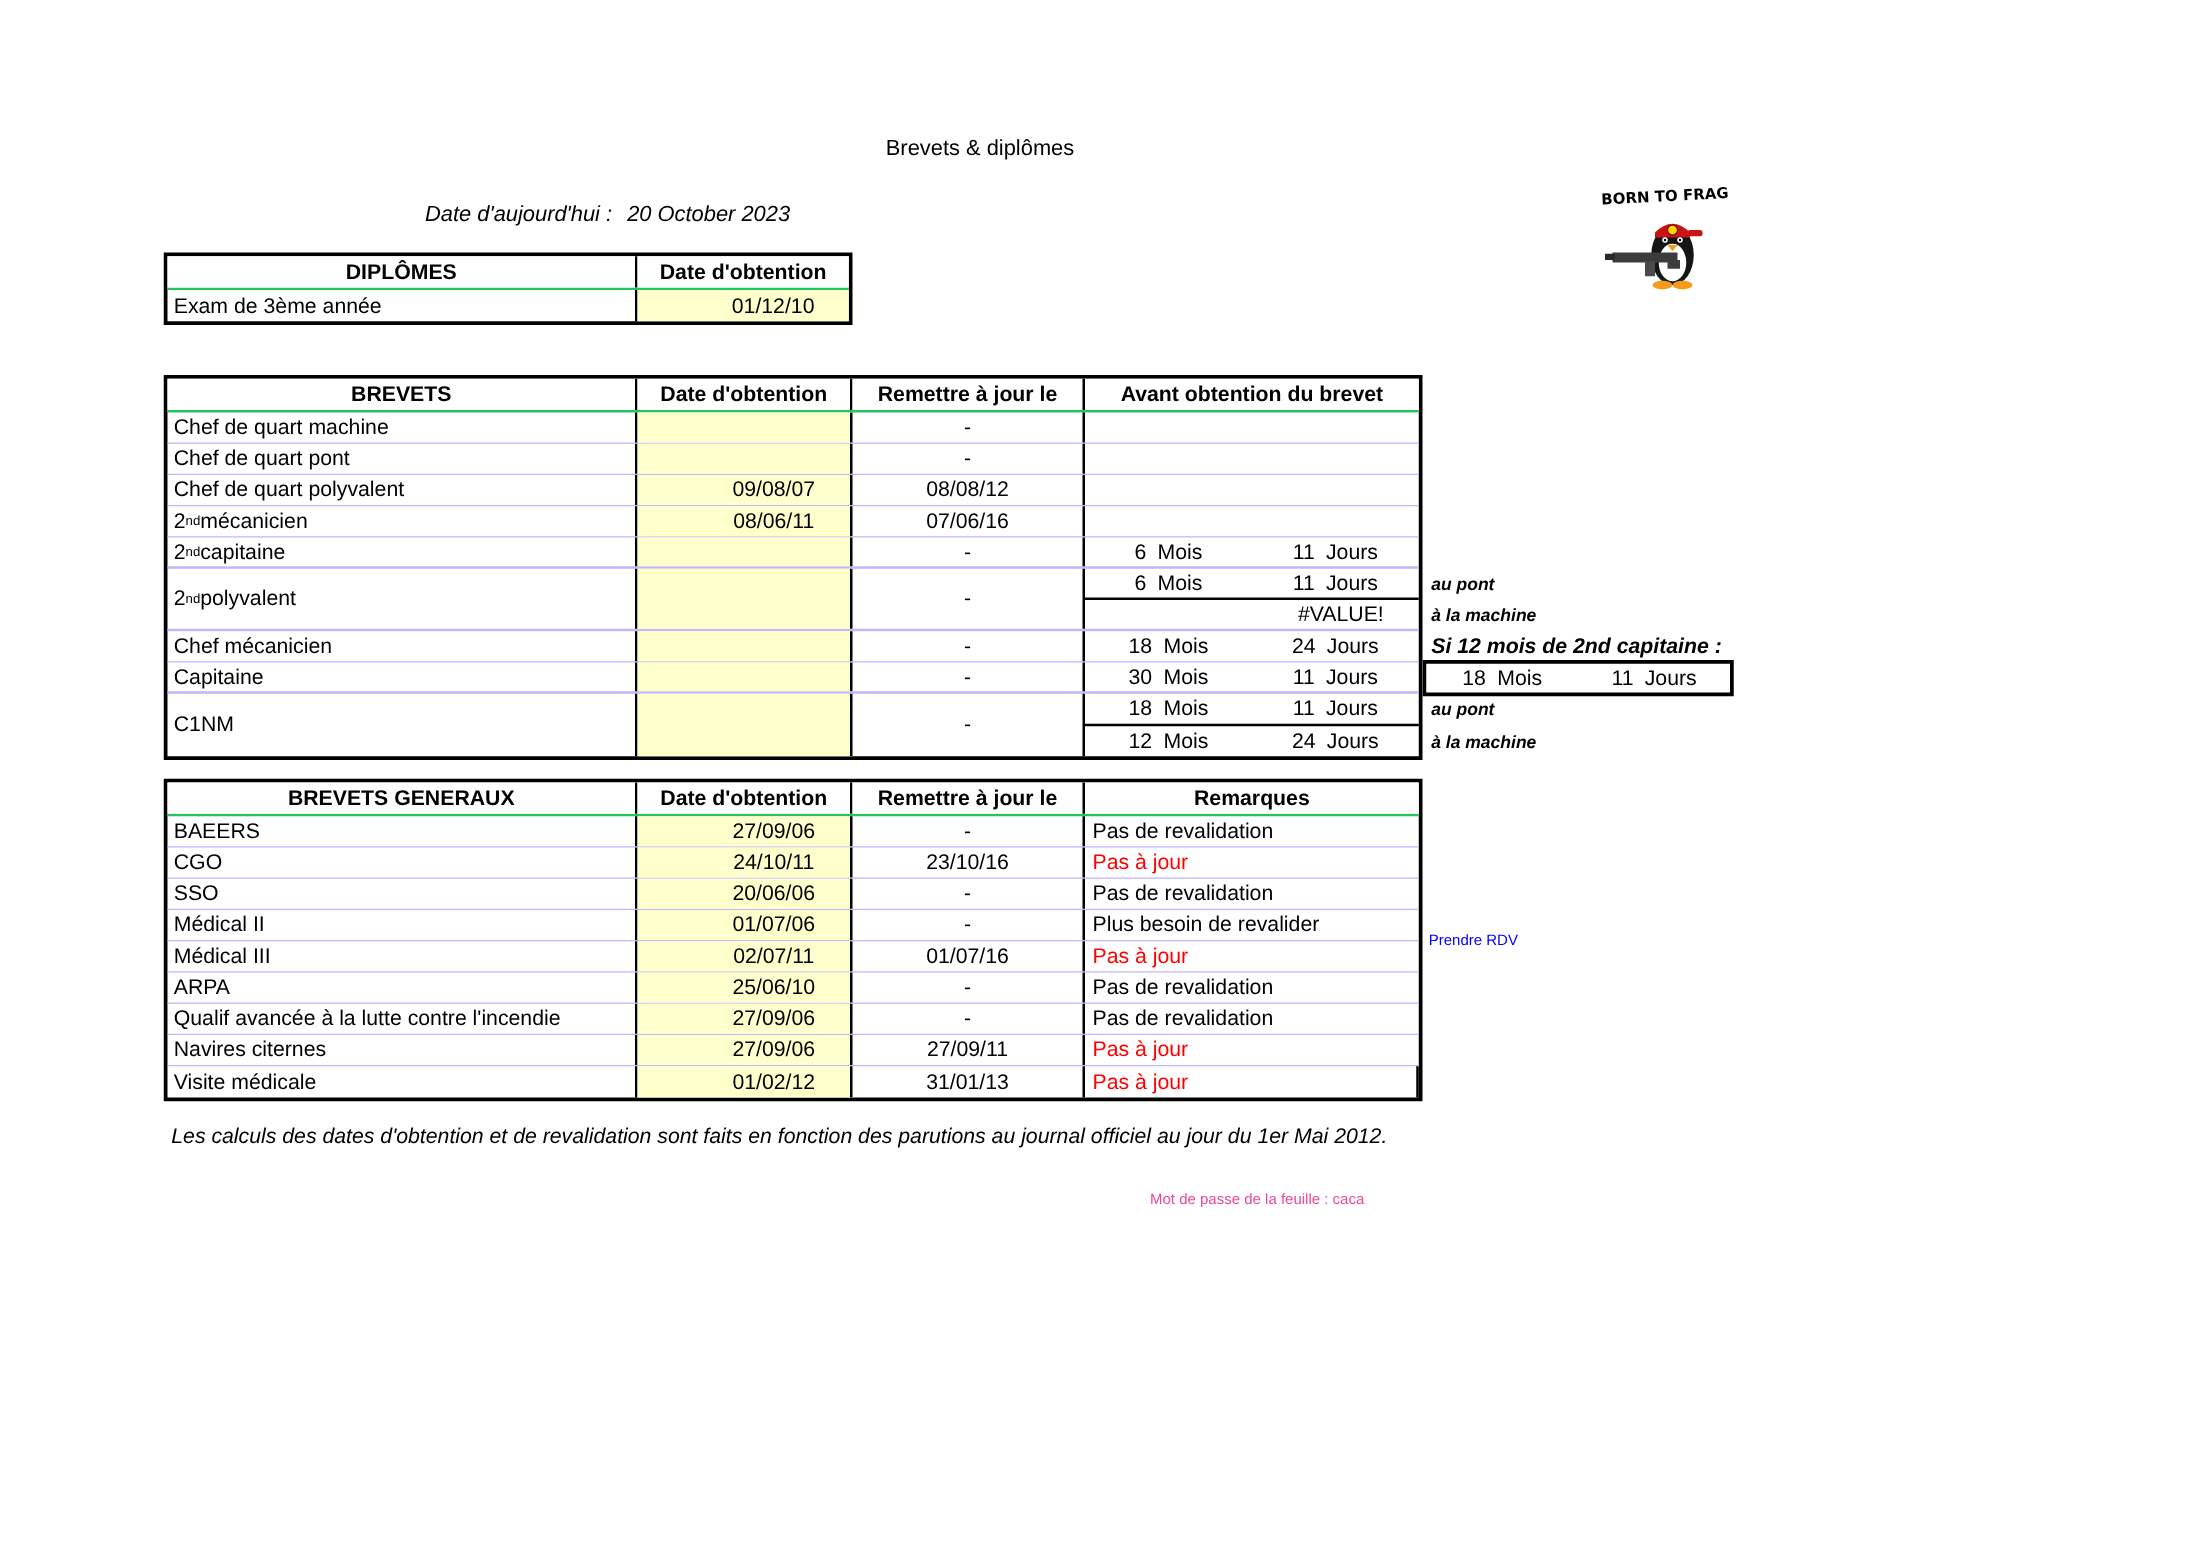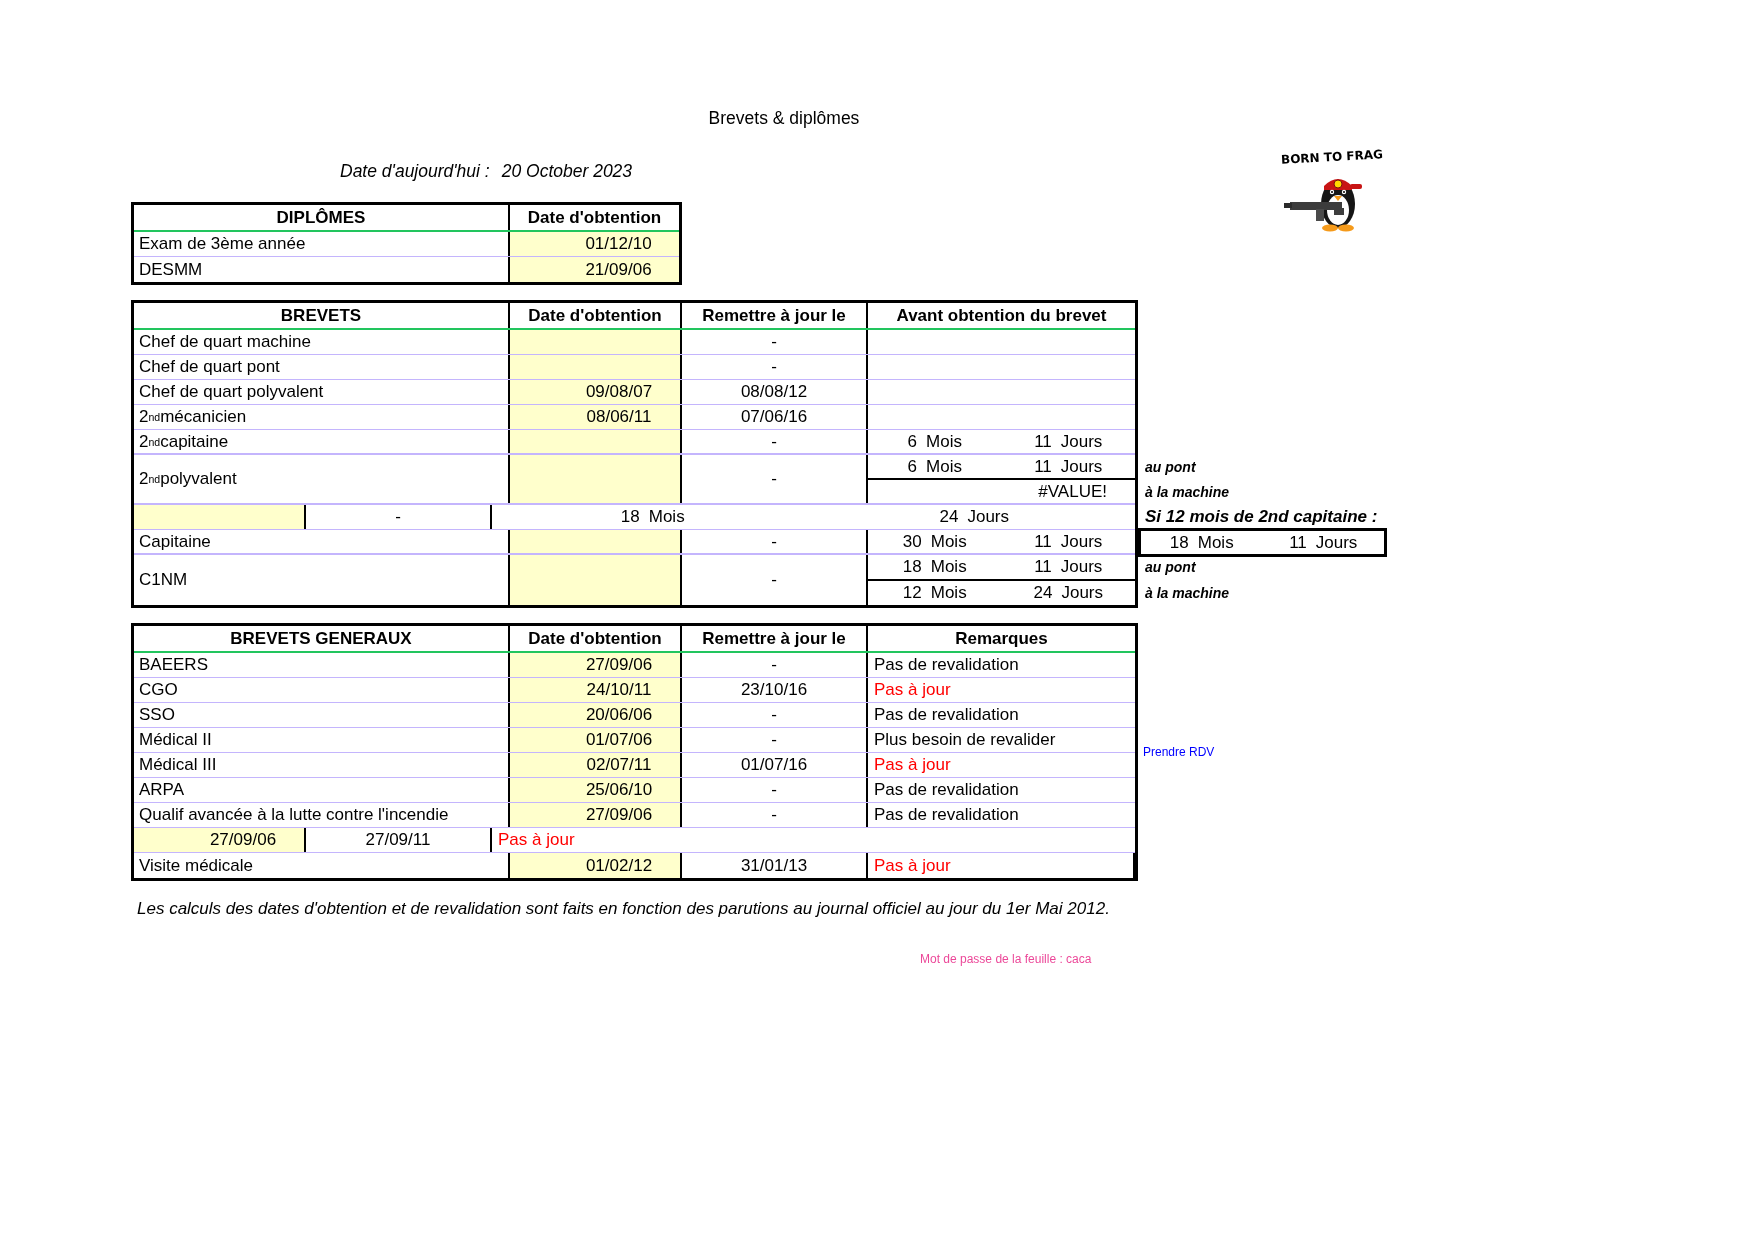--- a/index.html
+++ b/index.html
@@ -101,24 +101,20 @@
 
   <div class="tbl t1">
     <div class="tr hd">
       <div class="td name">DIPLÔMES</div>
       <div class="td date">Date d'obtention</div>
     </div>
     <div class="tr">
       <div class="td name">Exam de 3ème année</div>
       <div class="td date">01/12/10</div>
     </div>
-    <div class="tr">
-      <div class="td name">DESMM</div>
-      <div class="td date">21/09/06</div>
-    </div>
   </div>
 
   <div class="tbl t2">
     <div class="tr hd">
       <div class="td name">BREVETS</div>
       <div class="td date">Date d'obtention</div>
       <div class="td renew">Remettre à jour le</div>
       <div class="td avant">Avant obtention du brevet</div>
     </div>
 
@@ -187,20 +183,21 @@
           <span class="ann">au pont</span>
         </div>
         <div class="sub">
           <span class="err">#VALUE!</span>
           <span class="ann">à la machine</span>
         </div>
       </div>
     </div>
 
     <div class="tr">
+      <div class="td name">Chef mécanicien</div>
       <div class="td date"></div>
       <div class="td renew">-</div>
       <div class="td avant">
         <div class="mj">
           <span class="g">
               <span>18</span>
               <span>Mois</span>
             </span>
           <span class="g">
               <span>24</span>
@@ -320,20 +317,21 @@
       <div class="td renew">-</div>
       <div class="td remark">Pas de revalidation</div>
     </div>
     <div class="tr">
       <div class="td name">Qualif avancée à la lutte contre l'incendie</div>
       <div class="td date">27/09/06</div>
       <div class="td renew">-</div>
       <div class="td remark">Pas de revalidation</div>
     </div>
     <div class="tr">
+      <div class="td name">Navires citernes</div>
       <div class="td date">27/09/06</div>
       <div class="td renew">27/09/11</div>
       <div class="td remark red">Pas à jour</div>
     </div>
     <div class="tr">
       <div class="td name">Visite médicale</div>
       <div class="td date">01/02/12</div>
       <div class="td renew">31/01/13</div>
       <div class="td remark red">Pas à jour</div>
       <span class="rdv">Prendre RDV</span>

